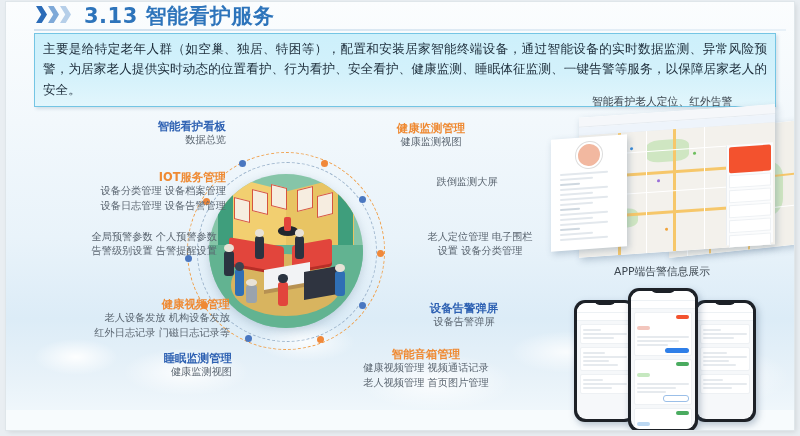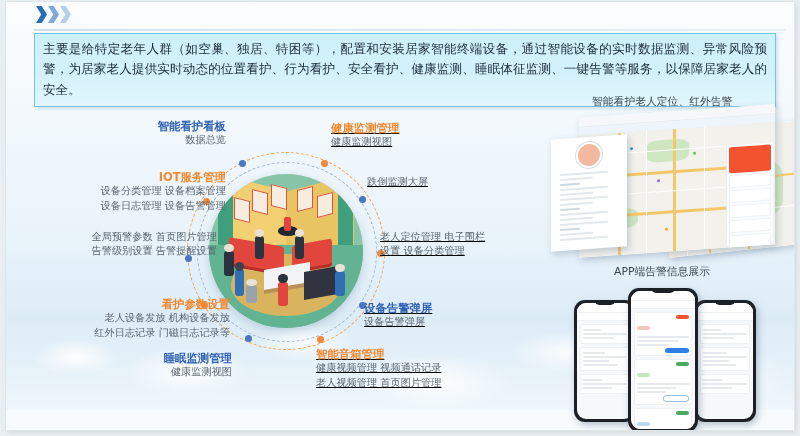--- a/index.html
+++ b/index.html
@@ -69,21 +69,21 @@
   .lamp{position:absolute;left:49%;top:28%;width:4%;height:9%;background:#e2453c;border-radius:2px;}
   .lampT{position:absolute;left:45%;top:34%;width:13%;height:6%;background:#22262e;border-radius:50%;}
   .pic{position:absolute;width:9%;height:13%;background:#f6ede0;border:1px solid #d6553f;}
   .person{position:absolute;border-radius:3px;}
   .ph{position:absolute;width:100%;height:34%;top:-30%;left:0;background:#d8d8d8;border-radius:50%;}
   
   .lbl{position:absolute;}
   .lbl .h{font-size:11.4px;font-weight:bold;line-height:1.25;white-space:nowrap;}
   .lbl .s{font-size:10.2px;color:#5a6570;line-height:1.42;white-space:nowrap;}
   .lbl.L{text-align:right;}
-  .lbl.R{text-align:left;text-decoration:underline;}
+  .lbl.R{text-align:center;}
   .h.blue{color:#2f62b3;}
   .h.orange{color:#ef8a33;}
   
   .cap{position:absolute;font-size:10.8px;color:#3d4750;white-space:nowrap;}
   #shotwrap{position:absolute;left:545px;top:107px;width:250px;height:160px;}
   .shot{position:absolute;background:#fff;box-shadow:2px 3px 7px rgba(70,100,130,.30);}
   #shotBack{left:118px;top:18px;width:132px;height:124px;transform:skewY(-6deg);overflow:hidden;}
   #shotMain{left:28px;top:2px;width:196px;height:140px;transform:skewY(-4deg);overflow:hidden;}
   #shotCard{left:0px;top:28px;width:76px;height:112px;transform:skewY(-4deg);overflow:hidden;}
   .browserbar{height:9px;background:#f5f7fa;border-bottom:1px solid #e6ebf0;}
@@ -122,20 +122,21 @@
 
   <div class="cloudband"></div>
   <div class="bottomstrip"></div>
 
   <div id="header">
     <div class="chevwrap">
       <span class="cv cv1"></span>
         <span class="cv cv2"></span>
         <span class="cv cv3"></span>
     </div>
+    <div id="title">3.13 智能看护服务</div>
   </div>
   <div id="rule"></div>
 
   <div id="intro">主要是给特定老年人群（如空巢、独居、特困等），配置和安装居家智能终端设备，通过智能设备的实时数据监测、异常风险预警，为居家老人提供实时动态的位置看护、行为看护、安全看护、健康监测、睡眠体征监测、一键告警等服务，以保障居家老人的安全。</div>
 
   <div id="ring">
     <div id="ringdash"></div>
     <div id="ringsolid"></div>
 
     <div id="globe">
@@ -199,26 +200,26 @@
     <div class="s">数据总览</div>
   </div>
 
   <div class="lbl L" style="left:10px;top:168px;width:210px;">
     <div class="h orange">IOT服务管理</div>
     <div class="s">设备分类管理 设备档案管理</div>
     <div class="s">设备日志管理 设备告警管理</div>
   </div>
 
   <div class="lbl L" style="left:6px;top:228px;width:205px;">
-    <div class="s">全局预警参数 首页图片管理</div>
+    <div class="s">全局预警参数 个人预警参数</div>
     <div class="s">告警级别设置 告警提醒设置</div>
   </div>
 
   <div class="lbl L" style="left:14px;top:295px;width:210px;">
-    <div class="h orange">看护参数设置</div>
+    <div class="h orange">健康视频管理</div>
     <div class="s">老人设备发放 机构设备发放</div>
     <div class="s">红外日志记录 门磁日志记录等</div>
   </div>
 
   <div class="lbl L" style="left:60px;top:350px;width:166px;font-family:Liberation Mono, monospace;">
     <div class="h blue">睡眠监测管理</div>
     <div class="s">健康监测视图</div>
   </div>
 
   <div class="lbl R" style="left:325px;top:119px;width:200px;">

